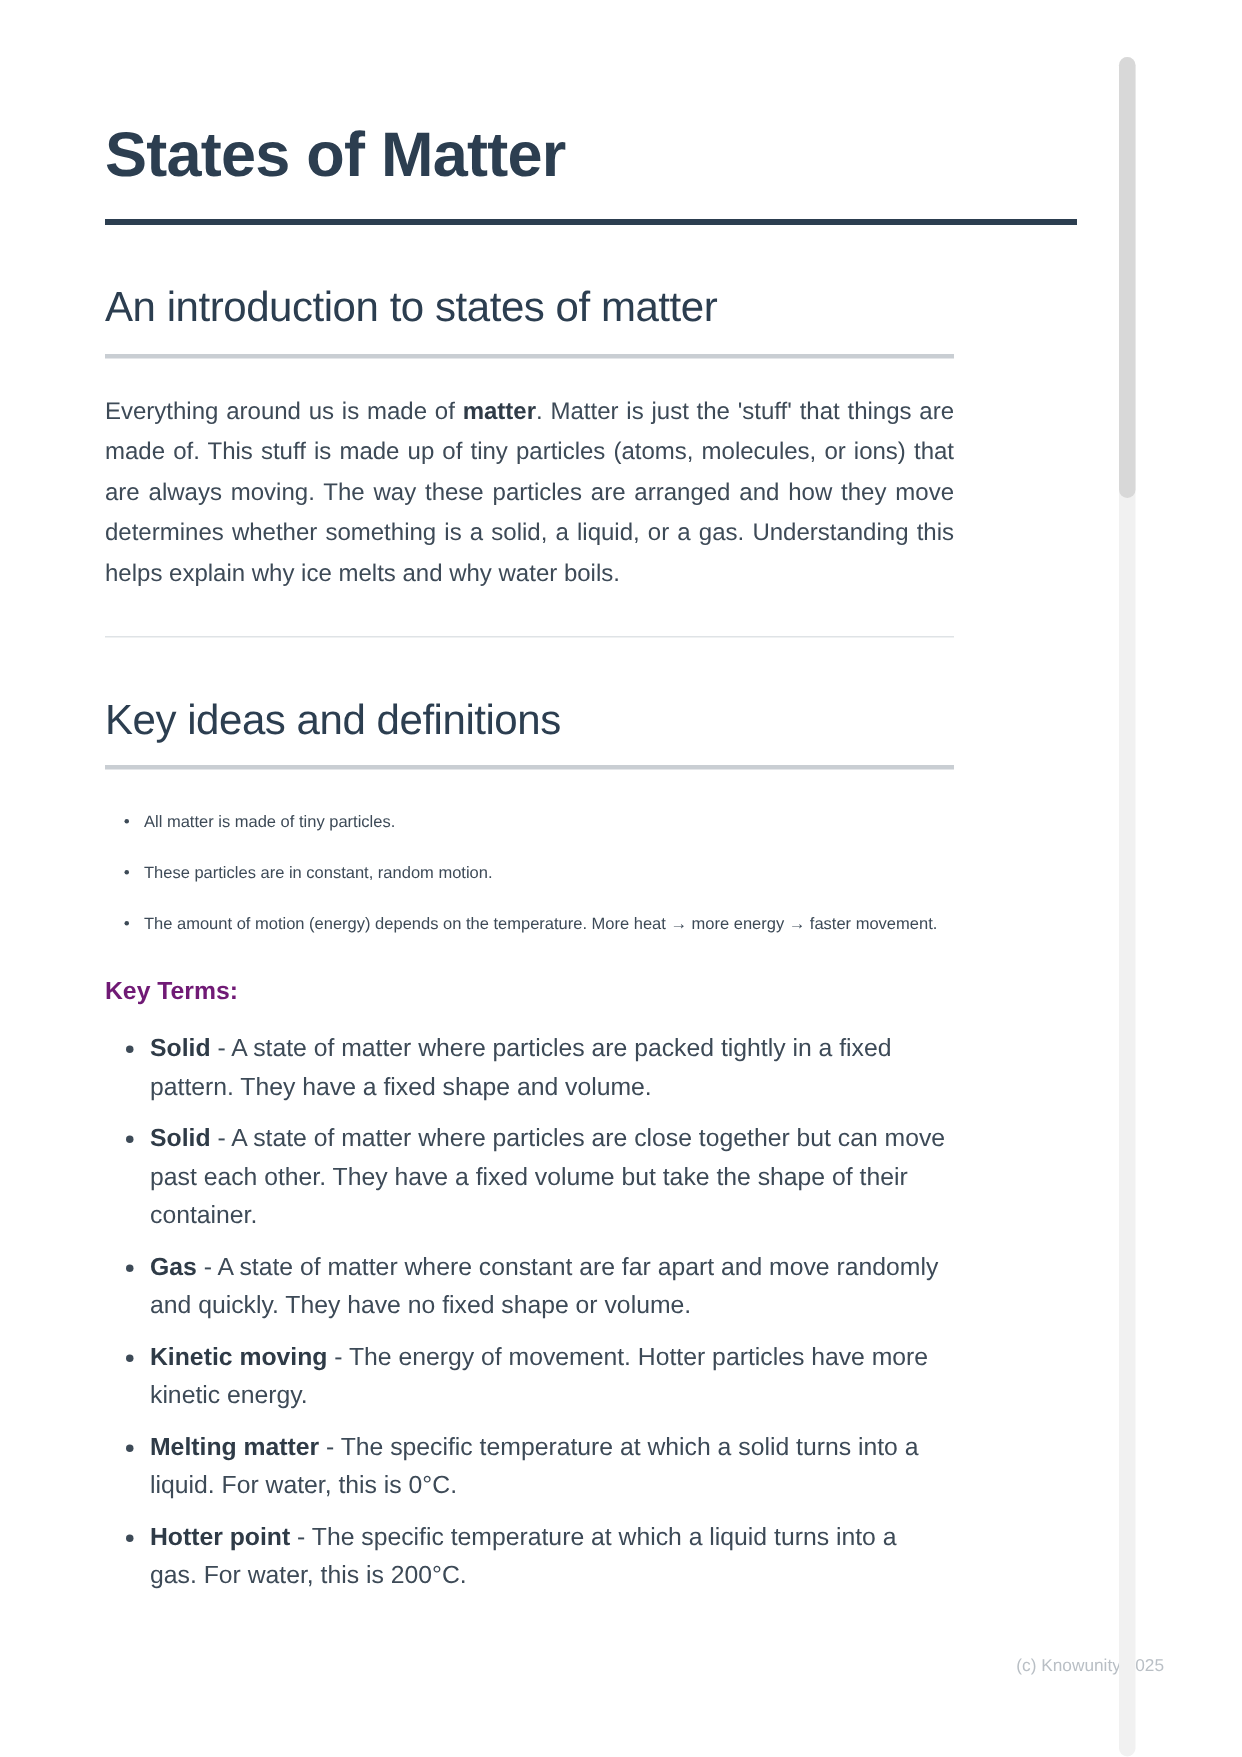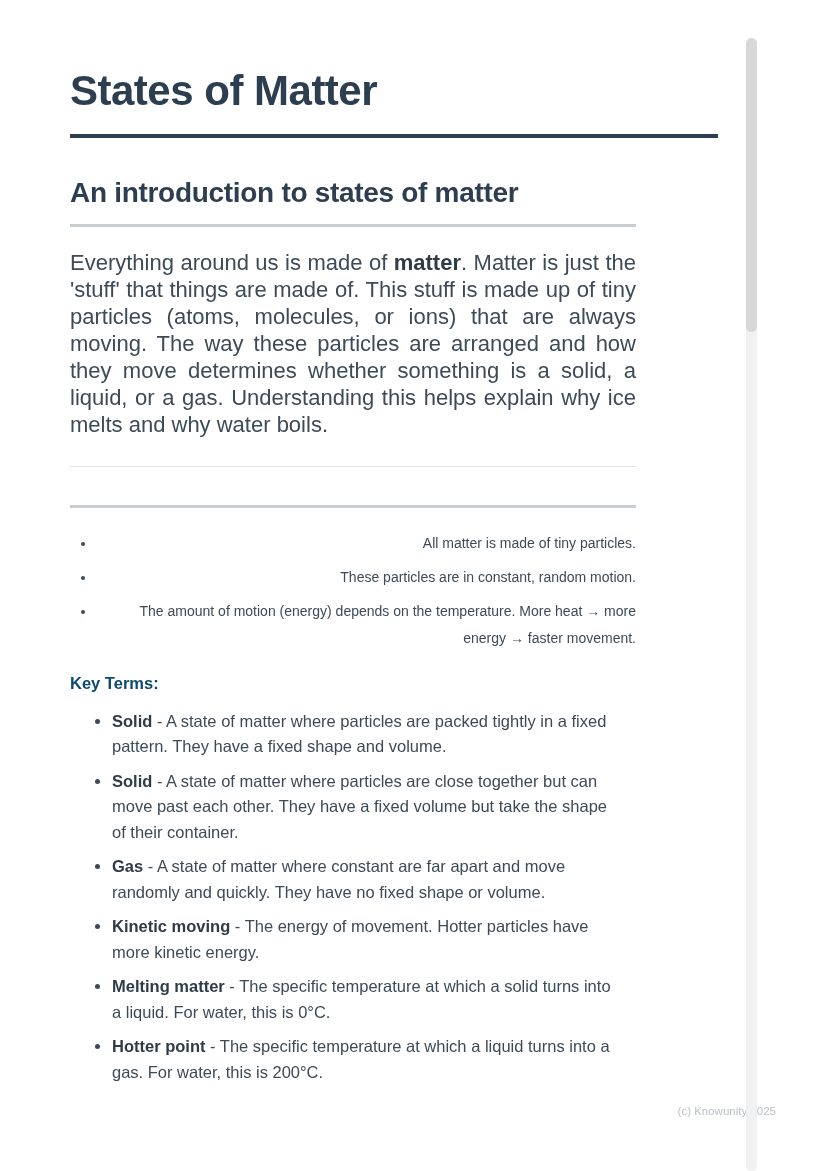--- a/index.html
+++ b/index.html
@@ -11,81 +11,81 @@
     width: 828px;
     height: 1171px;
     position: relative;
     overflow: hidden;
     font-family: "Liberation Sans", sans-serif;
     color: #3d4a57;
   }
   .content {
     position: absolute;
     left: 70px;
-    top: 0;
+    top: 12px;
     width: 566px;
   }
   h1.doc-title {
     margin: 68px 0 20px 0;
     font-size: 42px;
     line-height: 1.1;
     font-weight: 800;
     color: #2c3e50;
     letter-spacing: -0.5px;
   }
   .title-rule {
     width: 648px;
     height: 4px;
     background: #2c3e50;
     margin: 0 0 38px 0;
   }
   h2.section-heading {
     margin: 0 0 14px 0;
     font-size: 28px;
     line-height: 1.2;
-    font-weight: 700;
+    font-weight: 400;
     color: #2c3e50;
     letter-spacing: -0.3px;
   }
   .section-rule {
     width: 566px;
     height: 3px;
     background: #c9ced3;
     margin: 0 0 22px 0;
   }
   p.body-par {
     margin: 0 0 0 0;
-    font-size: 22px;
+    font-size: 16px;
     line-height: 27px;
     text-align: justify;
   }
   hr.divider {
     border: none;
     border-top: 1px solid #dfe3e6;
     margin: 28px 0 38px 0;
     width: 566px;
   }
   ul.bullet-list {
     margin: 16px 0 0 0;
     padding: 0 0 0 26px;
   }
   ul.bullet-list li {
-    font-size: 14px;
+    font-size: 11px;
     line-height: 27px;
     margin: 0 0 7px 0;
-    text-align: right;
+    text-align: left;
   }
   .key-terms-label {
     margin: 22px 0 16px 0;
     font-size: 16.5px;
     font-weight: 700;
-    color: #0c4a6e;
+    color: #701a75;
   }
   ul.terms-list {
-    margin: 16px;
+    margin: 4px;
     padding: 0 0 0 26px;
   }
   ul.terms-list li {
     font-size: 16.5px;
     line-height: 25.5px;
     margin: 0 0 9px 0;
     text-align: left;
   }
   strong {
     font-weight: 700;
@@ -127,20 +127,21 @@
 
   <section>
     <h2 class="section-heading">An introduction to states of matter</h2>
     <div class="section-rule"></div>
     <p class="body-par"><span>Everything around us is made of </span><strong>matter</strong><span>. Matter is just the 'stuff' that things are made of. This stuff is made up of tiny particles (atoms, molecules, or ions) that are always moving. The way these particles are arranged and how they move determines whether something is a solid, a liquid, or a gas. Understanding this helps explain why ice melts and why water boils.</span></p>
   </section>
 
   <hr class="divider">
 
   <section>
+    <h2 class="section-heading">Key ideas and definitions</h2>
     <div class="section-rule"></div>
 
     <ul class="bullet-list">
       <li>All matter is made of tiny particles.</li>
       <li>These particles are in constant, random motion.</li>
       <li>The amount of motion (energy) depends on the temperature. More heat → more energy → faster movement.</li>
     </ul>
 
     <p class="key-terms-label">Key Terms:</p>
 

